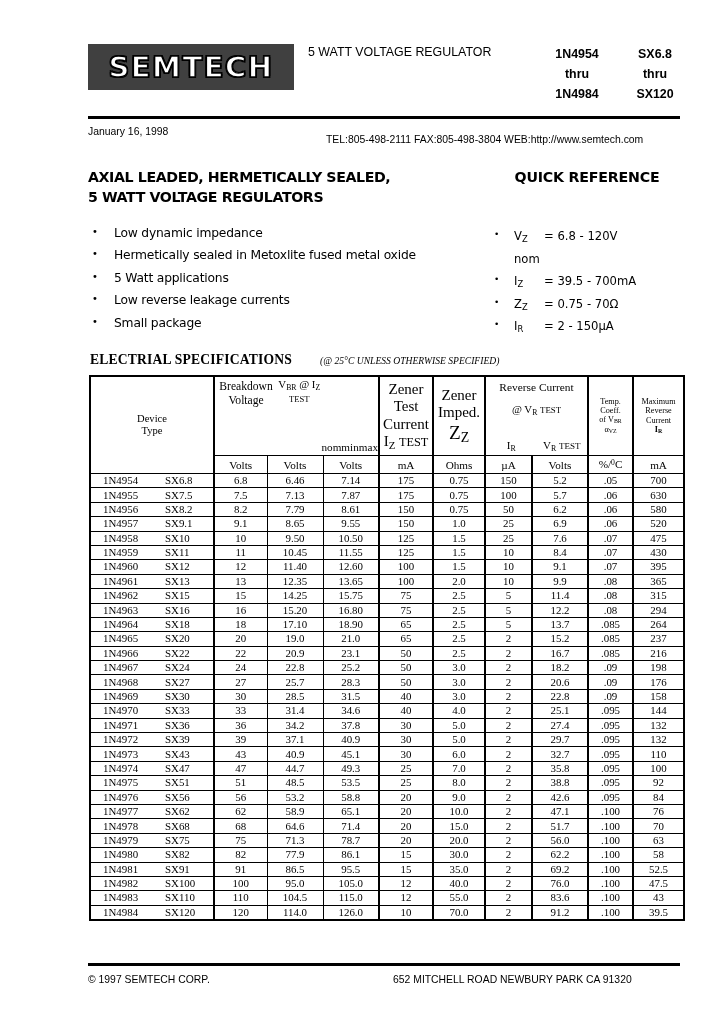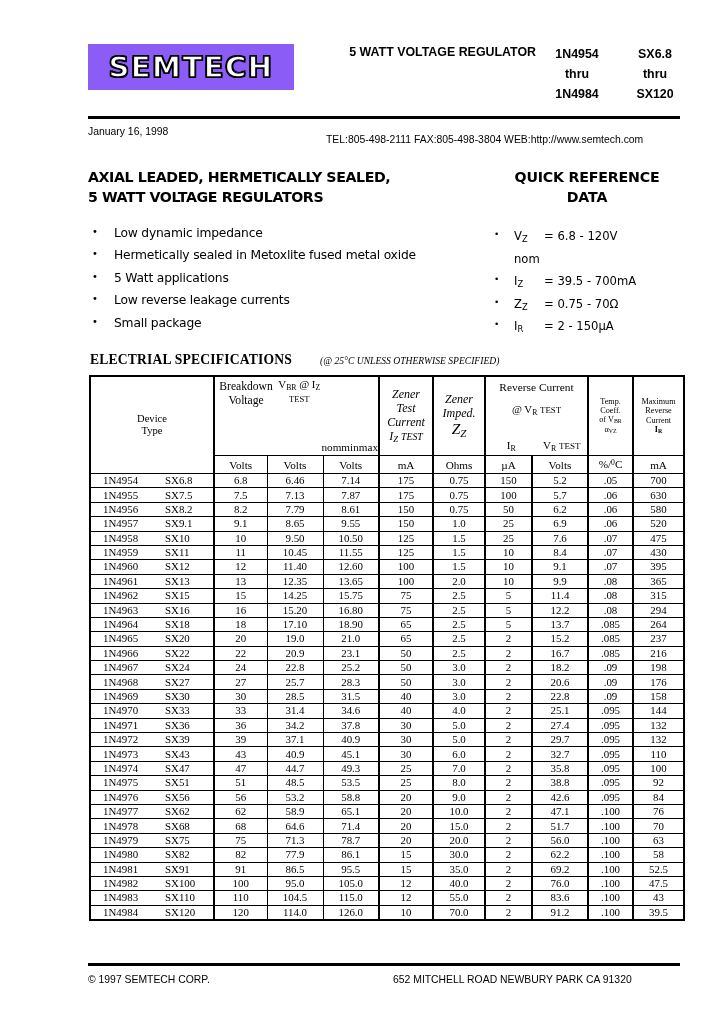--- a/index.html
+++ b/index.html
@@ -21,21 +21,21 @@
 
   
   .header {
     position: absolute;
     left: 88px; top: 42px;
     width: 592px; height: 68px;
     display: flex;
     align-items: flex-start;
   }
   .logo-box {
-    background: #8b5cf6;
+    background: #404040;
     width: 206px;
     height: 46px;
     display: flex;
     align-items: center;
     justify-content: center;
     flex: none;
     margin-top: 2px;
   }
   .logo-text {
     font-family: "DejaVu Sans", sans-serif;
@@ -51,26 +51,25 @@
     white-space: nowrap;
   }
   .hdr-right {
     flex: 1;
     display: flex;
     padding-left: 14px;
     padding-top: 2px;
   }
   .hdr-title {
     font-size: 12.4px;
-    font-weight: bold;
+    font-weight: normal;
     white-space: nowrap;
     padding-top: 1px;
     flex: none;
     width: 228px;
-    text-align: right;
   }
   .hdr-pn {
     font-size: 12.4px;
     font-weight: bold;
     text-align: center;
     line-height: 1.62;
     flex: none;
   }
   .hdr-pn.col1 { width: 82px; }
   .hdr-pn.col2 { width: 74px; }
@@ -189,21 +188,21 @@
   }
   table.spec {
     border: 2px solid #000;
   }
   .hcell {
     font-size: 10.6px;
     line-height: 1.18;
     padding: 2px 1px 1px 1px;
     height: 60px;
   }
-  .hcell.small { font-size: 12px; line-height: 1.16; font-style: italic; }
+  .hcell.small { font-size: 15px; line-height: 1.16; }
   .hcell.tiny { font-size: 8.2px; line-height: 1.12; }
   .unit {
     font-size: 11.2px;
     height: 17px;
     padding: 1px 0 2px 0;
   }
   .drow td {
     font-size: 10.9px;
     height: 13.4px;
     line-height: 1.02;
@@ -311,21 +310,20 @@
       <span>Low reverse leakage currents</span>
     </div>
     <div class="bullet-row">
       <span class="bdot">•</span>
       <span>Small package</span>
     </div>
   </div>
 
   <div class="qrd-title">
     <div>QUICK REFERENCE</div>
-    <div>DATA</div>
   </div>
 
   <div class="qrd-list">
     <div class="bullet-row">
       <span class="bdot">•</span>
       <span class="qrd-sym">V<sub>Z</sub> nom</span>
       <span class="qrd-val">= 6.8 - 120V</span>
     </div>
     <div class="bullet-row">
       <span class="bdot">•</span>

